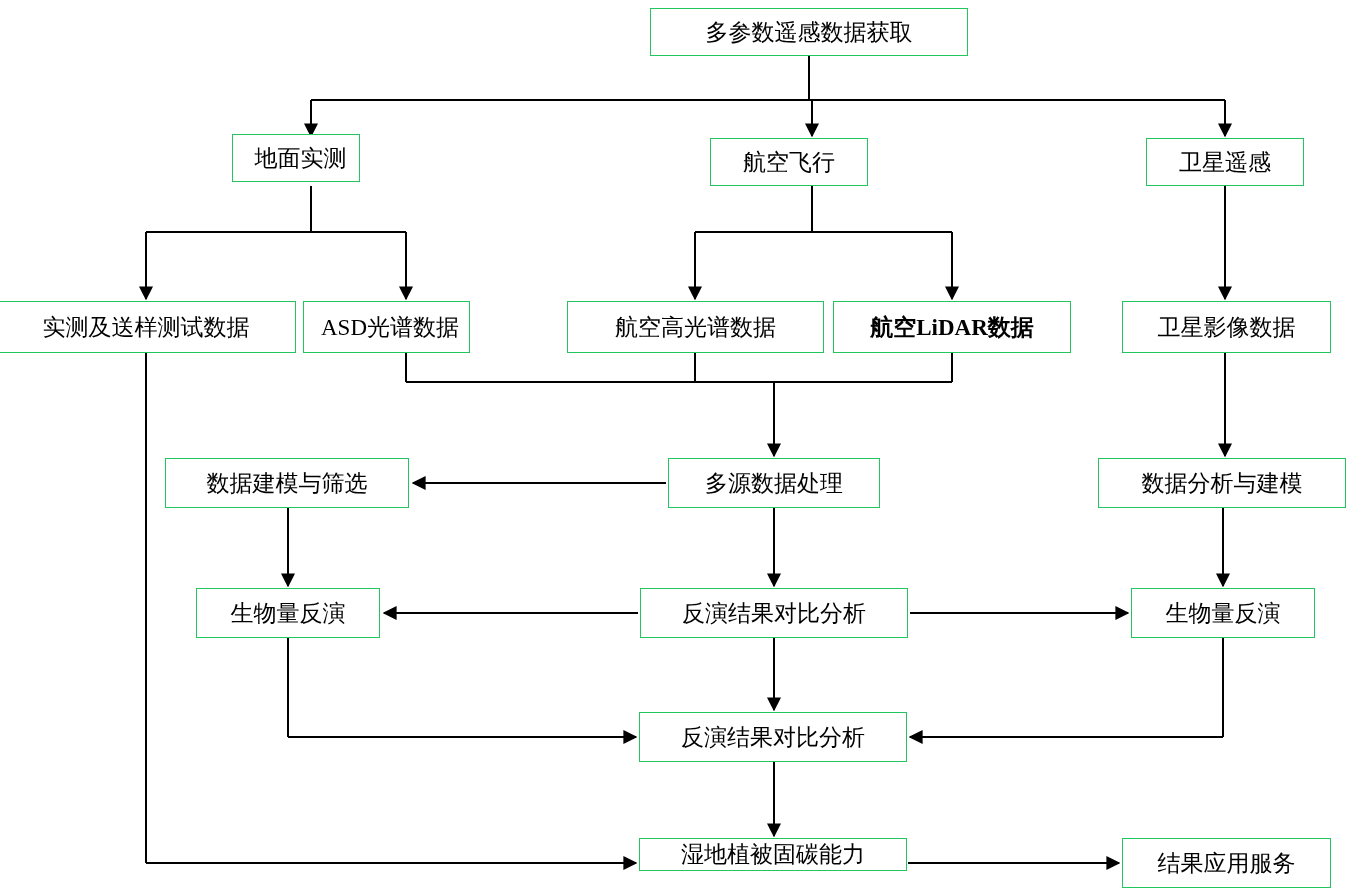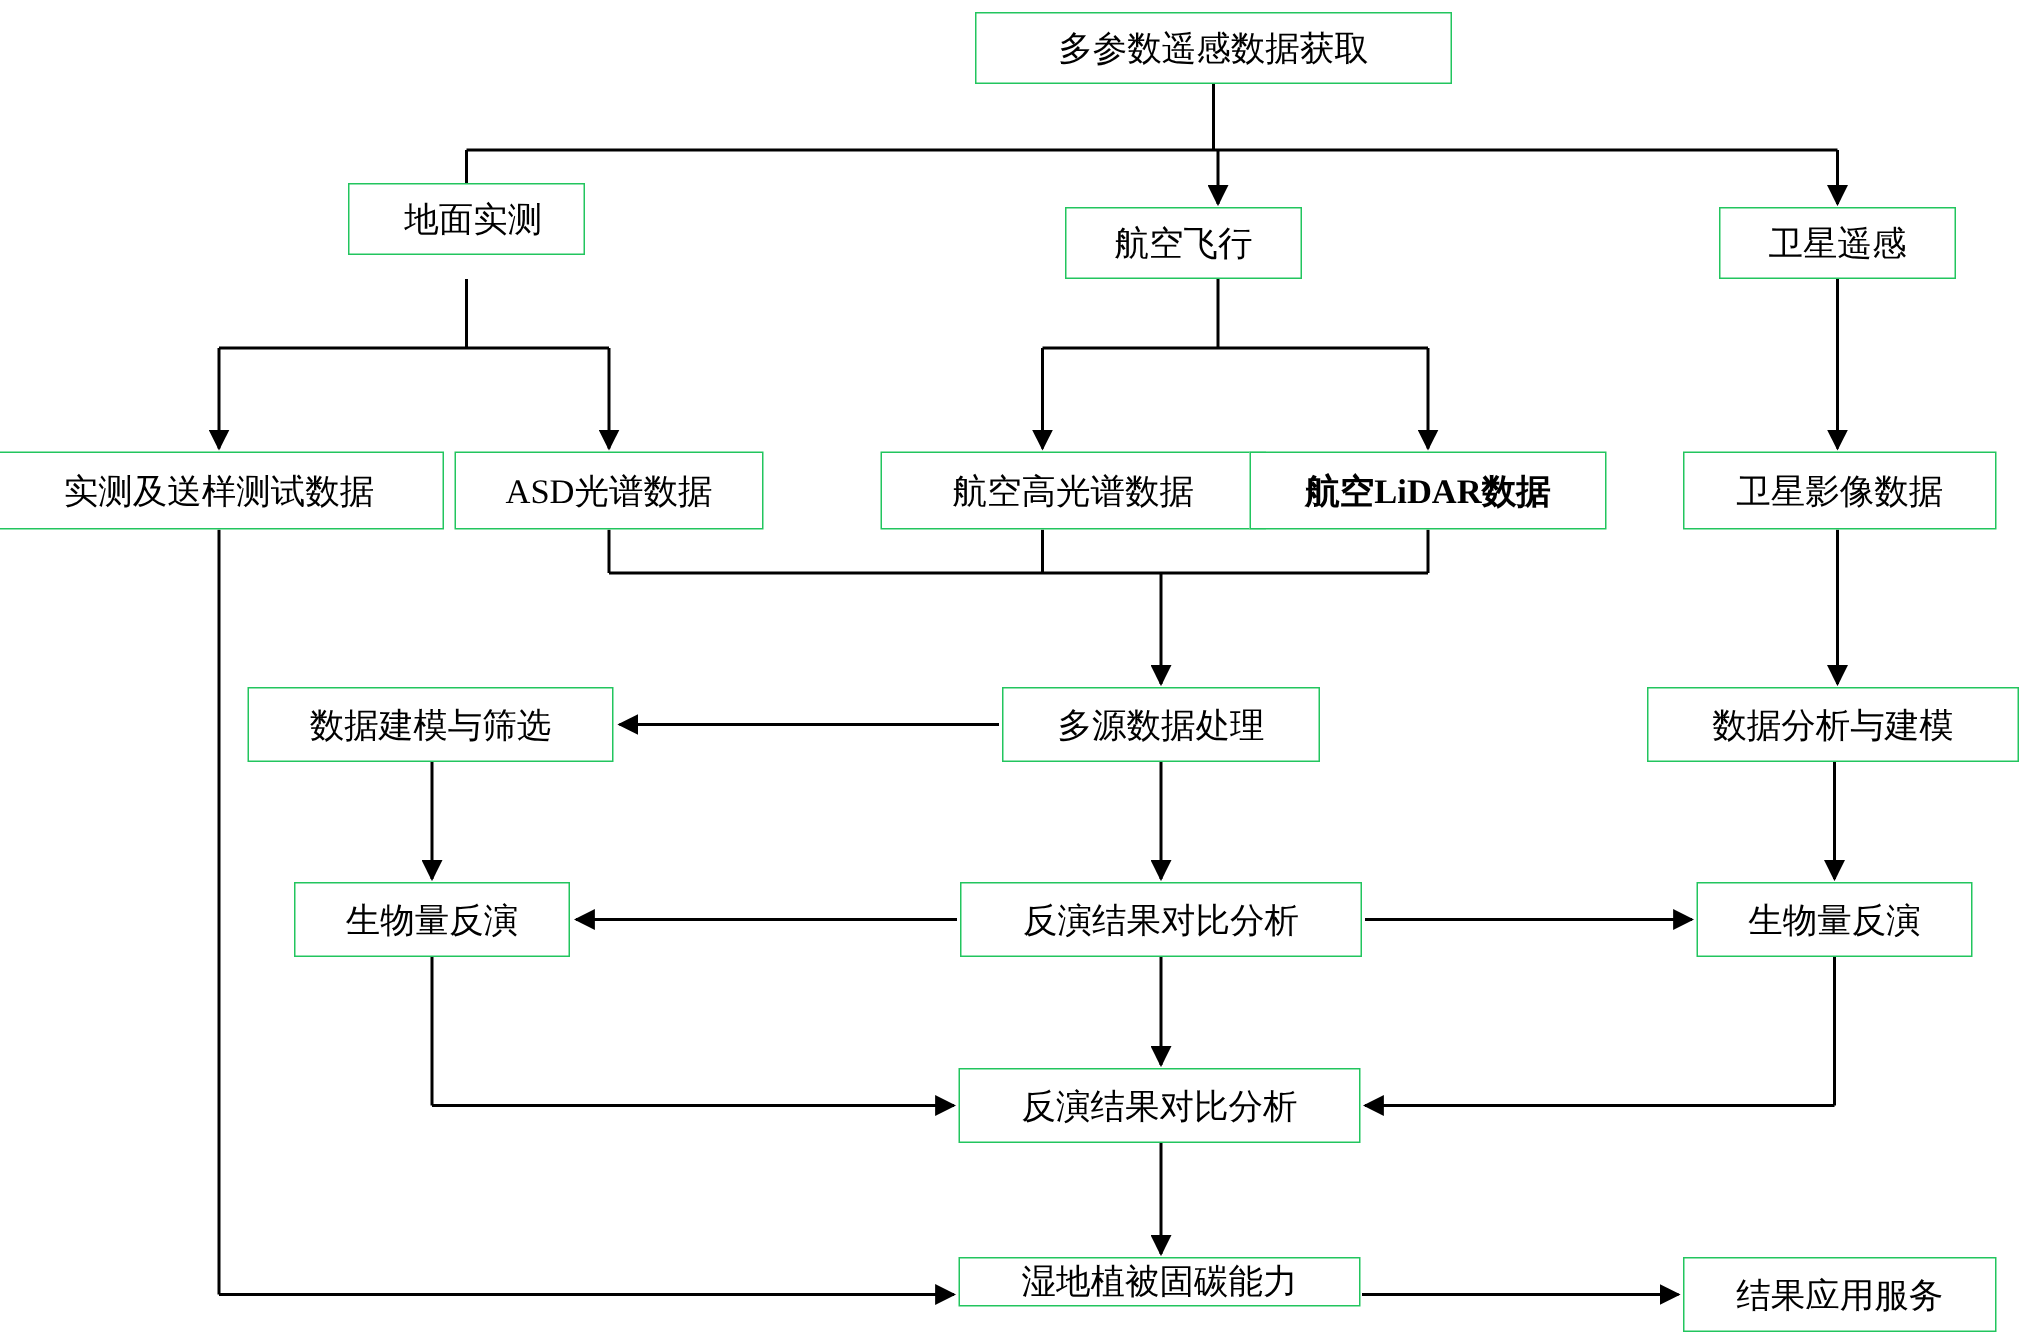--- a/index.html
+++ b/index.html
@@ -104,41 +104,41 @@
       <path d="M 146 863 L 636 863"></path>
 
       <path d="M 908 863 L 1119 863"></path>
     </g>
   </svg>
 
   <div class="node" style="left:650px; top:8px; width:318px; height:48px;">
     <span>多参数遥感数据获取</span>
   </div>
 
-  <div class="node" style="left:232px; top:122px; width:158px; height:48px;padding-left:19px;">
+  <div class="node" style="left:232px; top:134px; width:128px; height:48px;padding-left:19px;">
     <span>地面实测</span>
   </div>
 
   <div class="node" style="left:710px; top:138px; width:158px; height:48px;">
     <span>航空飞行</span>
   </div>
 
   <div class="node" style="left:1146px; top:138px; width:158px; height:48px;">
     <span>卫星遥感</span>
   </div>
 
   <div class="node" style="left:-4px; top:301px; width:300px; height:52px;">
     <span>实测及送样测试数据</span>
   </div>
 
-  <div class="node" style="left:303px; top:301px; width:206px; height:52px;">
+  <div class="node" style="left:303px; top:301px; width:167px; height:52px;justify-content:flex-end;">
     <span>ASD光谱数据</span>
   </div>
 
-  <div class="node" style="left:567px; top:301px; width:257px; height:52px;margin-left:20px;">
+  <div class="node" style="left:567px; top:301px; width:257px; height:52px;">
     <span>航空高光谱数据</span>
   </div>
 
   <div class="node" style="left:833px; top:301px; width:238px; height:52px;font-weight:bold;">
     <span>航空LiDAR数据</span>
   </div>
 
   <div class="node" style="left:1122px; top:301px; width:209px; height:52px;">
     <span>卫星影像数据</span>
   </div>

